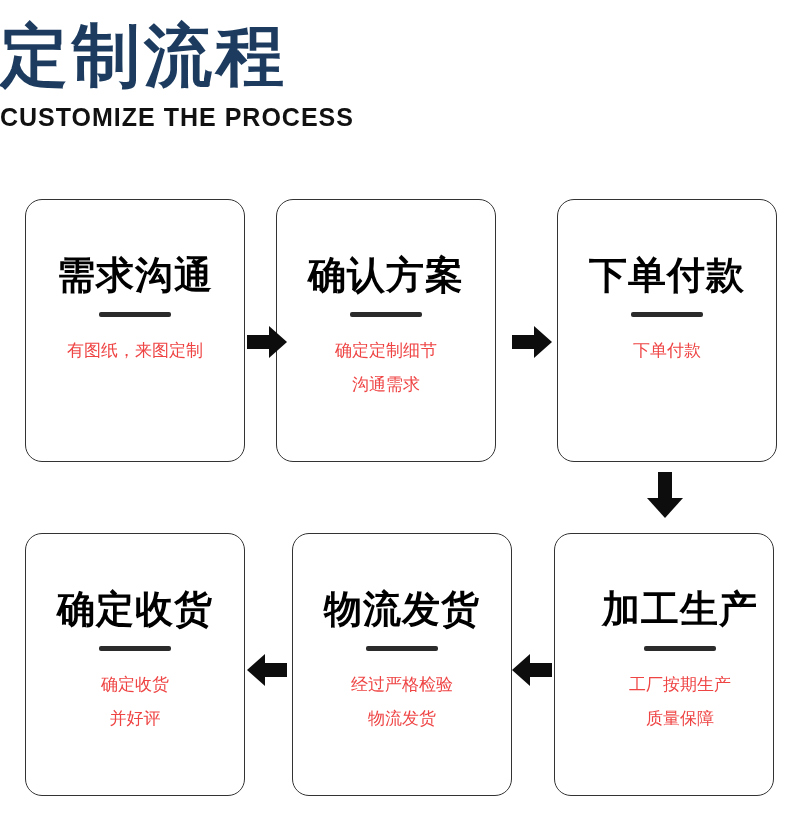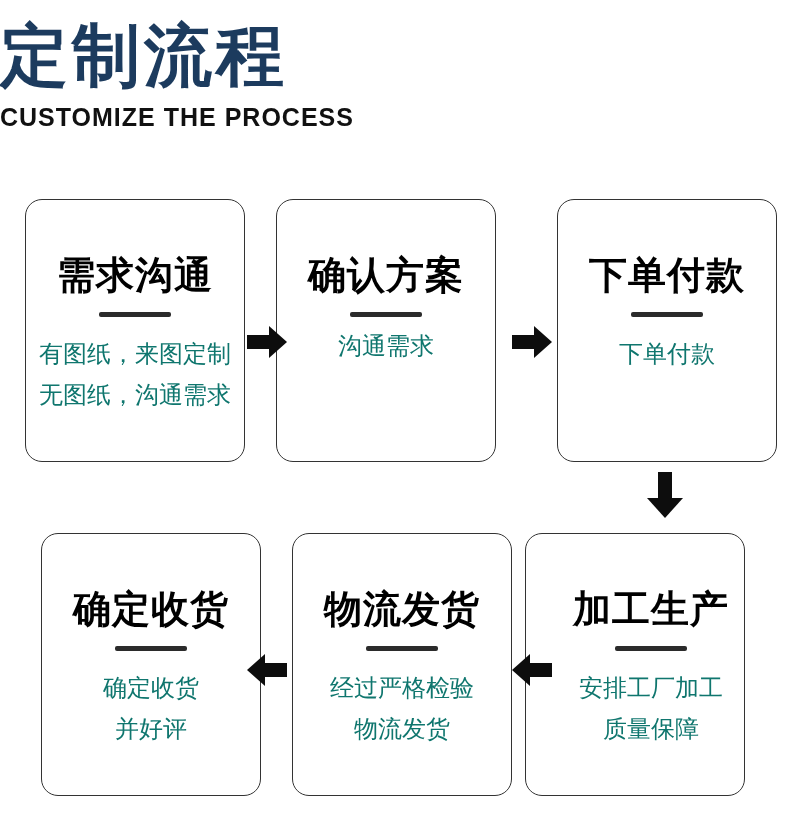--- a/index.html
+++ b/index.html
@@ -50,30 +50,30 @@
     letter-spacing: 1px;
     white-space: nowrap;
   }
   .step-divider {
     margin-top: 18px;
     width: 72px;
     height: 5px;
     background: #2b2b2b;
     border-radius: 2px;
   }
-  .step-line { font-size: 24px; line-height: 1; color: #0f766e; white-space: nowrap; }
+  .step-line { font-size: 17px; line-height: 1; color: #ef4444; white-space: nowrap; }
   .step-line.first { margin-top: 25px; }
   .step-line.second { margin-top: 17px; }
 
   .pos-r1c1 { left: 25px;  top: 199px; }
   .pos-r1c2 { left: 276px; top: 199px; }
   .pos-r1c3 { left: 557px; top: 199px; text-align: center; }
-  .pos-r2c3 { left: 525px; top: 533px; padding-left: 32px; }
+  .pos-r2c3 { left: 554px; top: 533px; padding-left: 32px; }
   .pos-r2c2 { left: 292px; top: 533px; }
-  .pos-r2c1 { left: 25px;  top: 533px; margin-left: 16px; }
+  .pos-r2c1 { left: 25px;  top: 533px; }
 
   
   .arrow { position: absolute; display: block; }
   .arrow svg { display: block; }
   .a-1to2 { left: 247px; top: 326px; }
   .a-2to3 { left: 512px; top: 326px; }
   .a-3to4 { left: 647px; top: 472px; }
   .a-4to5 { left: 512px; top: 654px; }
   .a-5to6 { left: 247px; top: 654px; }
 </style>
@@ -84,39 +84,39 @@
 
   <div class="header">
     <div class="main-title">定制流程</div>
     <div class="sub-title">CUSTOMIZE THE PROCESS</div>
   </div>
 
   <div class="step-box pos-r1c1">
     <div class="step-title">需求沟通</div>
     <div class="step-divider"></div>
     <div class="step-line first">有图纸，来图定制</div>
-    <div class="step-line second">无图纸，沟通需求</div>
   </div>
 
   <div class="step-box pos-r1c2">
     <div class="step-title">确认方案</div>
     <div class="step-divider"></div>
+    <div class="step-line first">确定定制细节</div>
     <div class="step-line second">沟通需求</div>
   </div>
 
   <div class="step-box pos-r1c3">
     <div class="step-title">下单付款</div>
     <div class="step-divider"></div>
     <div class="step-line first">下单付款</div>
   </div>
 
   <div class="step-box pos-r2c3">
     <div class="step-title">加工生产</div>
     <div class="step-divider"></div>
-    <div class="step-line first">安排工厂加工</div>
+    <div class="step-line first">工厂按期生产</div>
     <div class="step-line second">质量保障</div>
   </div>
 
   <div class="step-box pos-r2c2">
     <div class="step-title">物流发货</div>
     <div class="step-divider"></div>
     <div class="step-line first">经过严格检验</div>
     <div class="step-line second">物流发货</div>
   </div>
 

